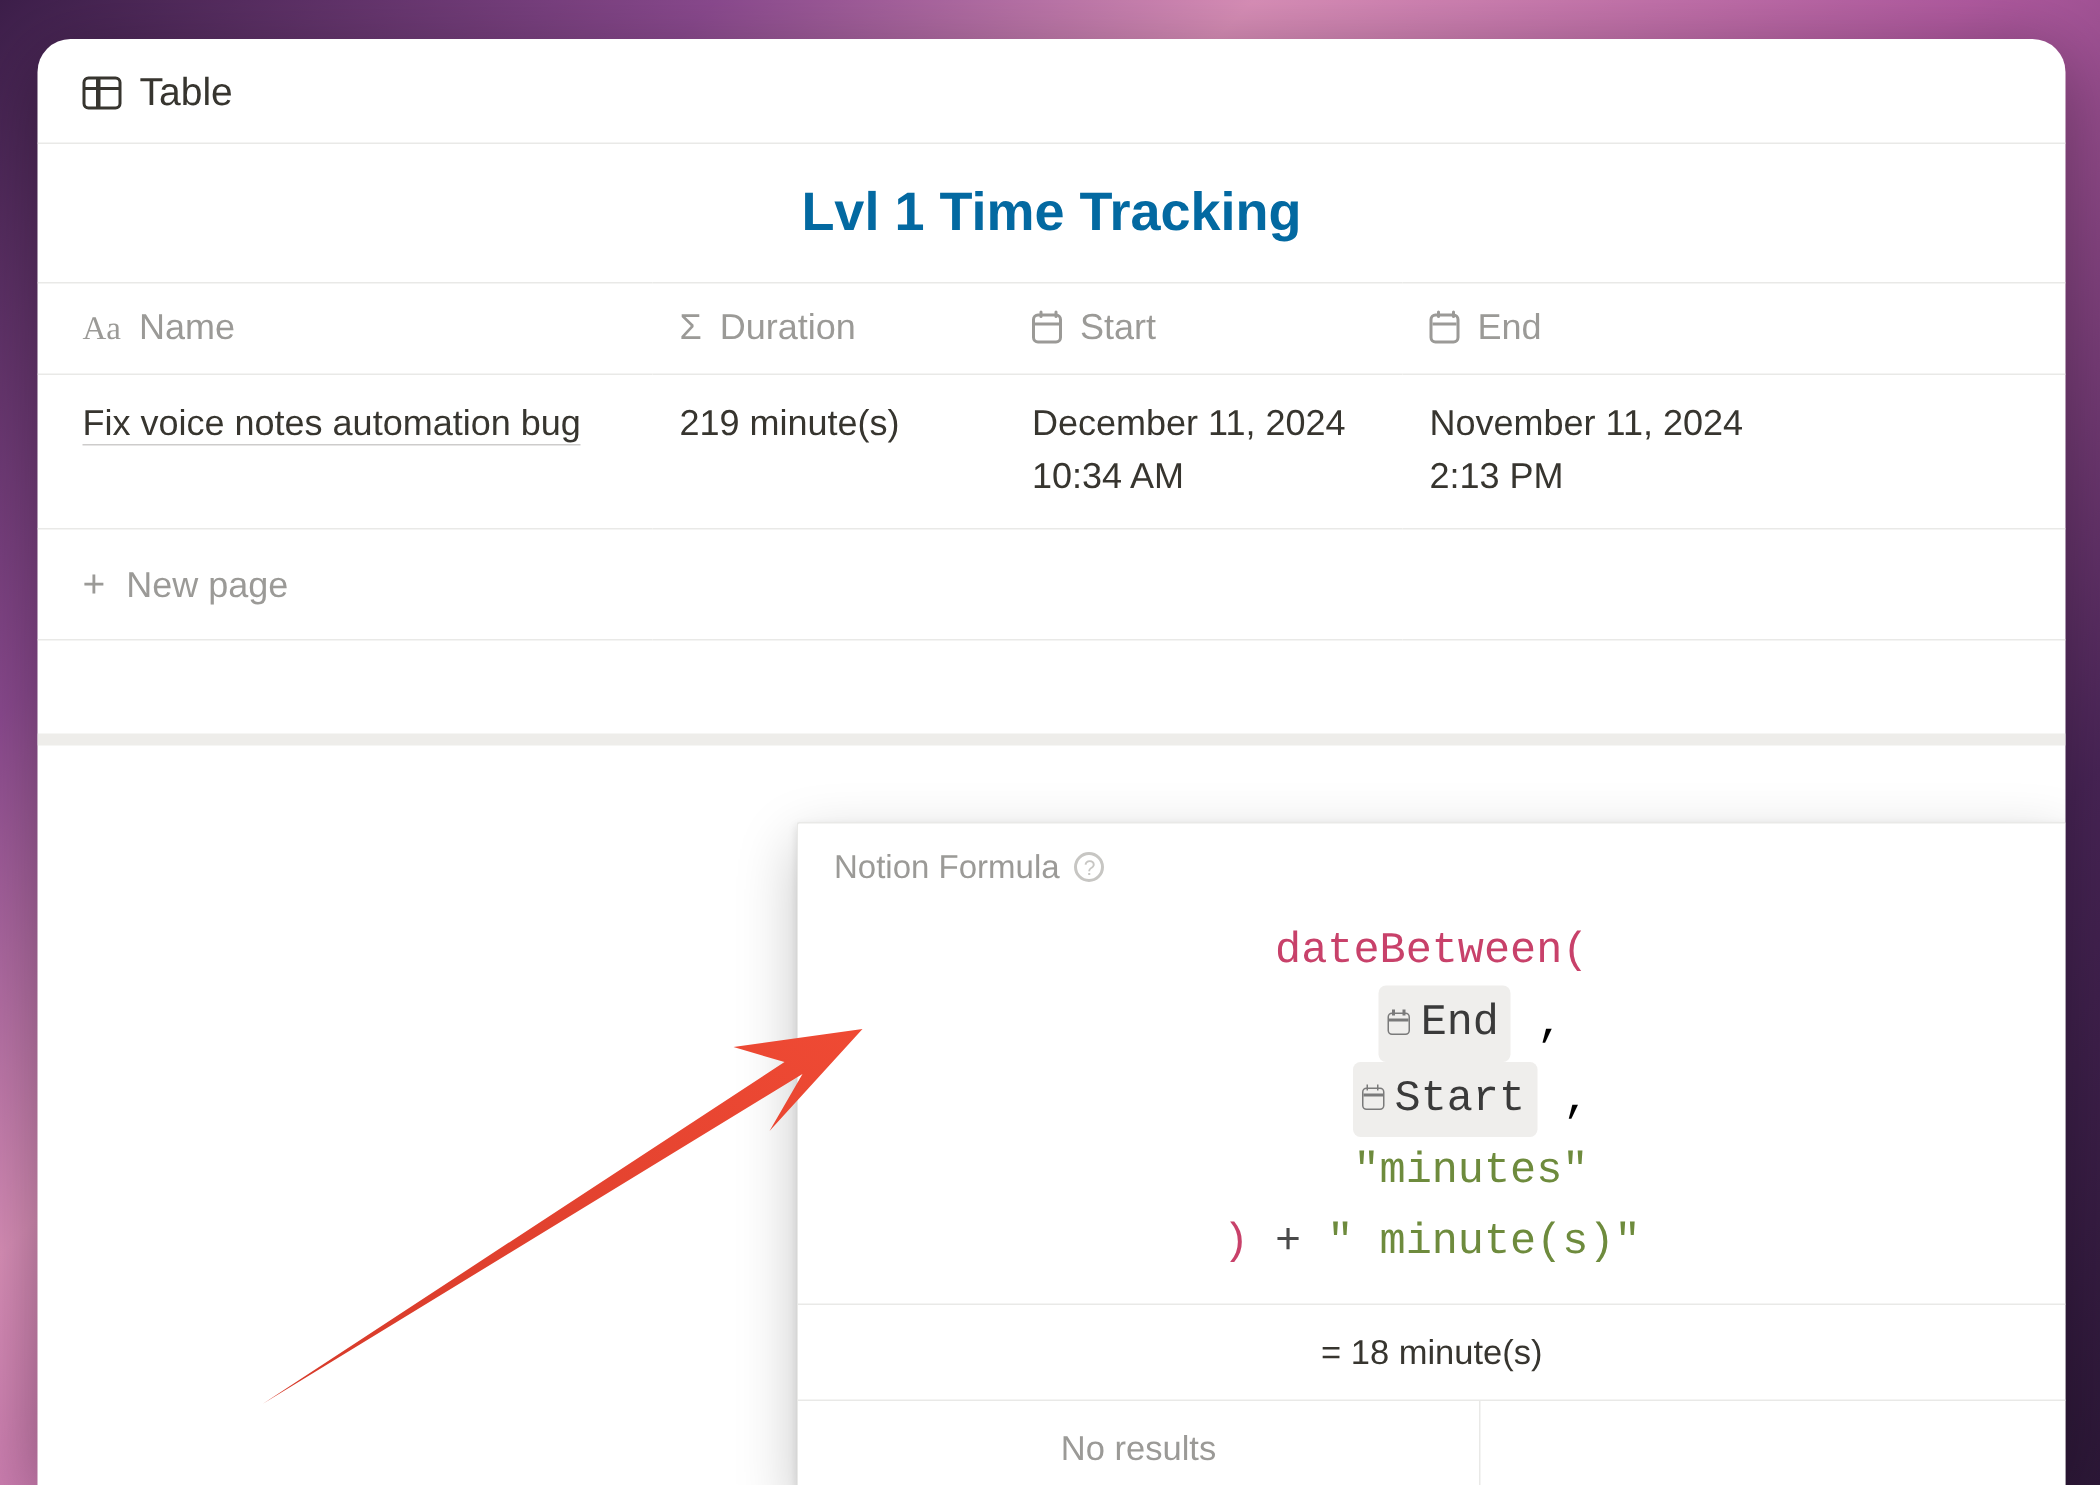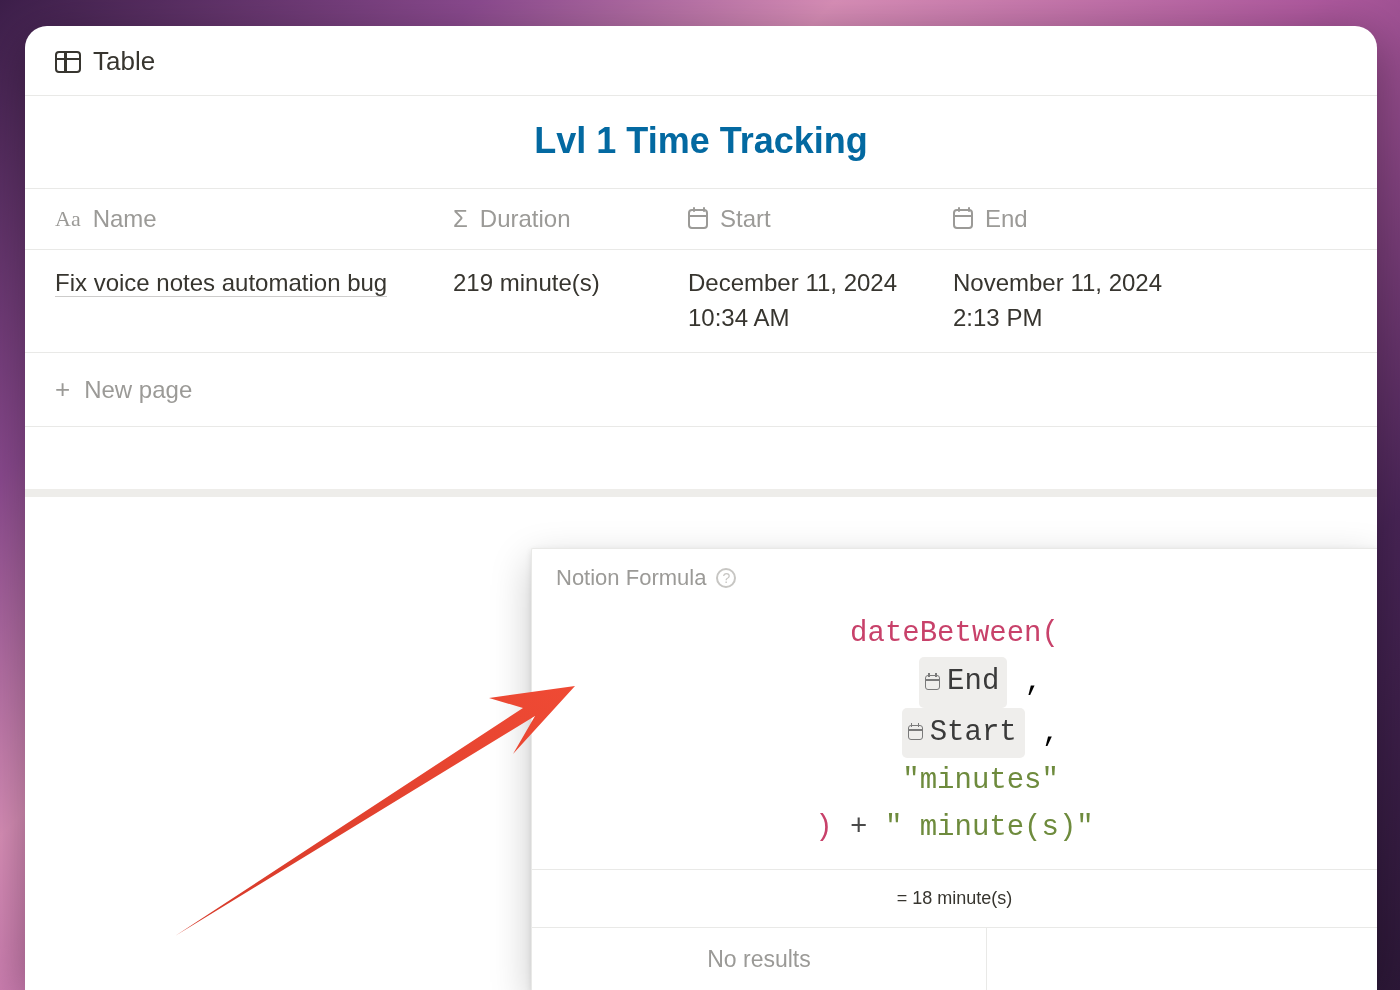--- a/index.html
+++ b/index.html
@@ -143,21 +143,21 @@
     content:""; position:absolute; top:-3px; left:2px; width:1.8px; height:4px; background:#7a7a7a; box-shadow:7px 0 0 #7a7a7a;
   }
   .tk-chip .chip-ic::after{
     content:""; position:absolute; top:3px; left:0; right:0; height:1.8px; background:#7a7a7a;
   }
   .tk-str { color:#6e8b3d; }
   .tk-op { color:#4a4a4a; }
   .fp-result {
     border-top:1px solid #e9e9e7;
     padding: 18px 24px;
-    font-size: 18px; color:#37352f;
+    font-size: 23px; color:#37352f;
   }
   .fp-nores {
     border-top:1px solid #e9e9e7;
     display:flex;
   }
   .fp-nores > div:first-child{
     flex:1; padding:18px 24px; font-size:23px; color:#9b9a97; border-right:1px solid #e9e9e7;
   }
   .fp-nores > div:last-child{ width:390px; }
 

